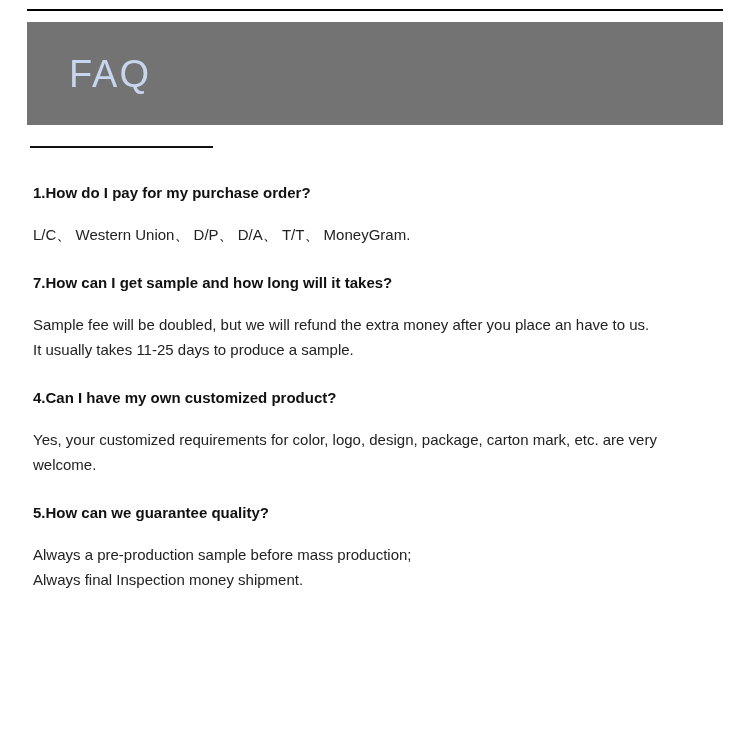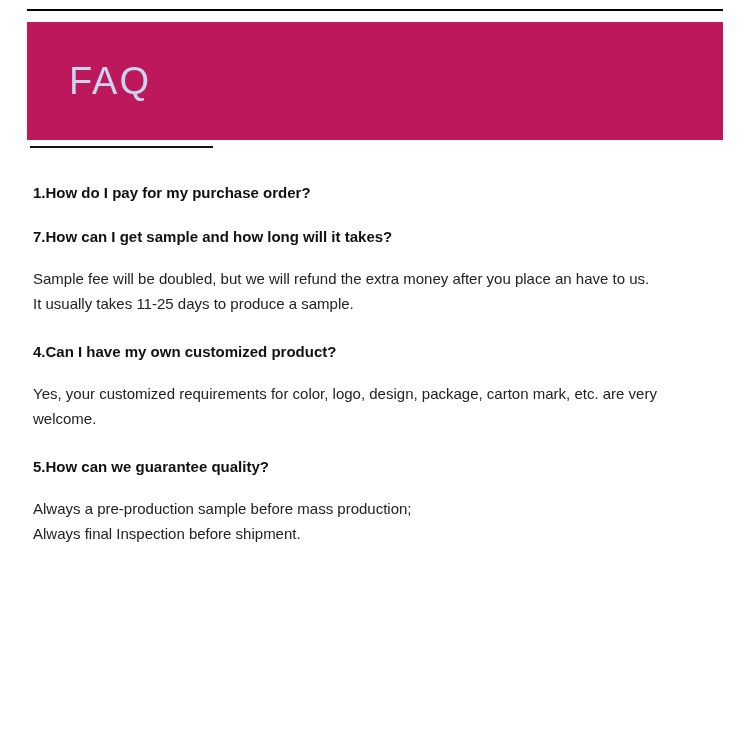--- a/index.html
+++ b/index.html
@@ -21,22 +21,22 @@
     right: 27px;
     top: 9px;
     height: 2px;
     background: #000000;
   }
   .banner {
     position: absolute;
     left: 27px;
     right: 27px;
     top: 22px;
-    height: 118px;
-    background: #be185d;
+    height: 103px;
+    background: #737373;
   }
   .banner-title {
     position: absolute;
     left: 42px;
     top: 50%;
     transform: translateY(-50%);
     font-size: 38px;
     font-weight: 400;
     letter-spacing: 2px;
     color: #c8d5ee;
@@ -97,20 +97,23 @@
   <div class="banner">
     <div class="banner-title">FAQ</div>
   </div>
 
   <div class="section-line"></div>
 
   <div class="content">
 
     <div class="faq-item">
       <div class="faq-question">1.How do I pay for my purchase order?</div>
+      <div class="faq-answer">
+        <div class="faq-answer-line">L/C、 Western Union、 D/P、 D/A、 T/T、 MoneyGram.</div>
+      </div>
     </div>
 
     <div class="faq-item">
       <div class="faq-question">7.How can I get sample and how long will it takes?</div>
       <div class="faq-answer">
         <div class="faq-answer-line">Sample fee will be doubled, but we will refund the extra money after you place an have to us.</div>
         <div class="faq-answer-line">It usually takes 11-25 days to produce a sample.</div>
       </div>
     </div>
 
@@ -120,18 +123,18 @@
       <div class="faq-answer">
         <div class="faq-answer-line">Yes, your customized requirements for color, logo, design, package, carton mark, etc. are very</div>
         <div class="faq-answer-line">welcome.</div>
       </div>
     </div>
 
     <div class="faq-item">
       <div class="faq-question">5.How can we guarantee quality?</div>
       <div class="faq-answer">
         <div class="faq-answer-line">Always a pre-production sample before mass production;</div>
-        <div class="faq-answer-line">Always final Inspection before shipment.</div>
+        <div class="faq-answer-line">Always final Inspection money shipment.</div>
       </div>
     </div>
 
   </div>
 </div>
 
 </body></html>

